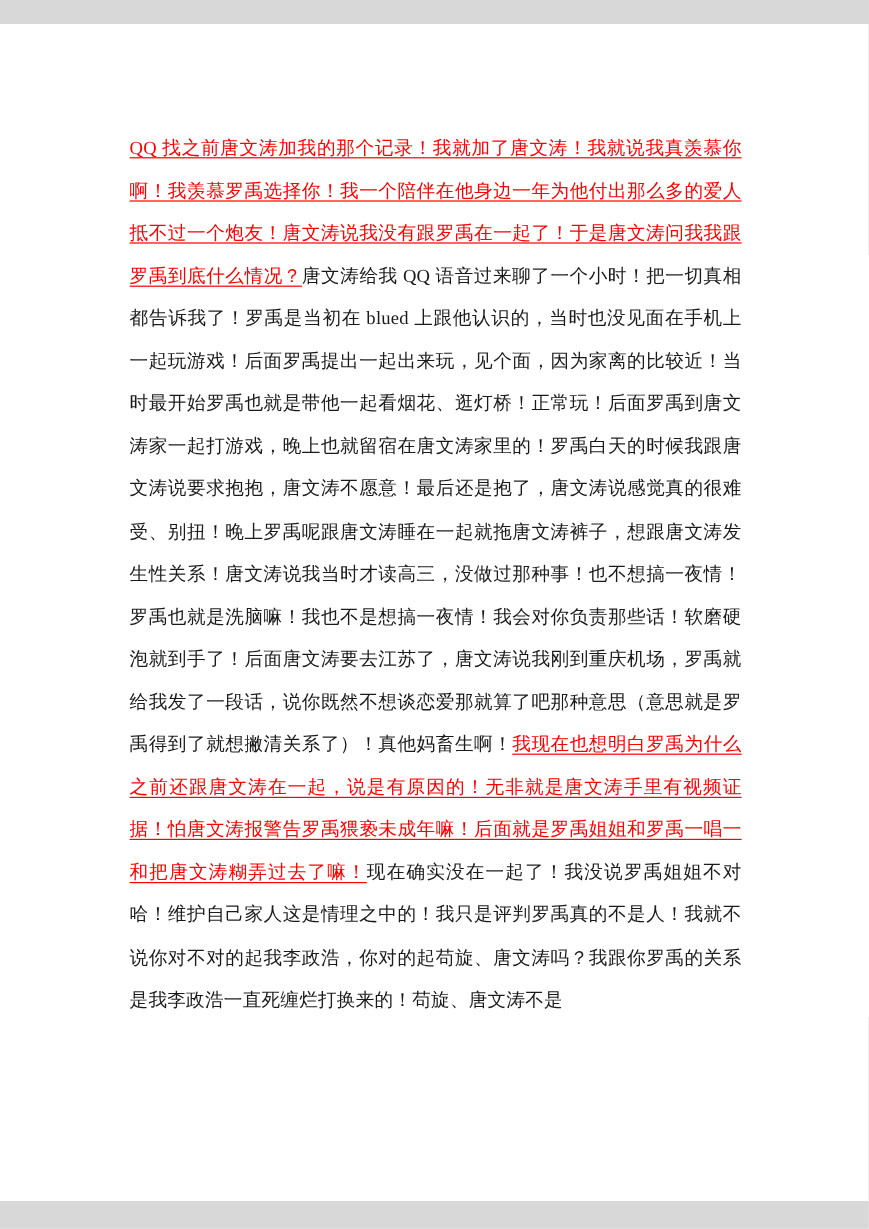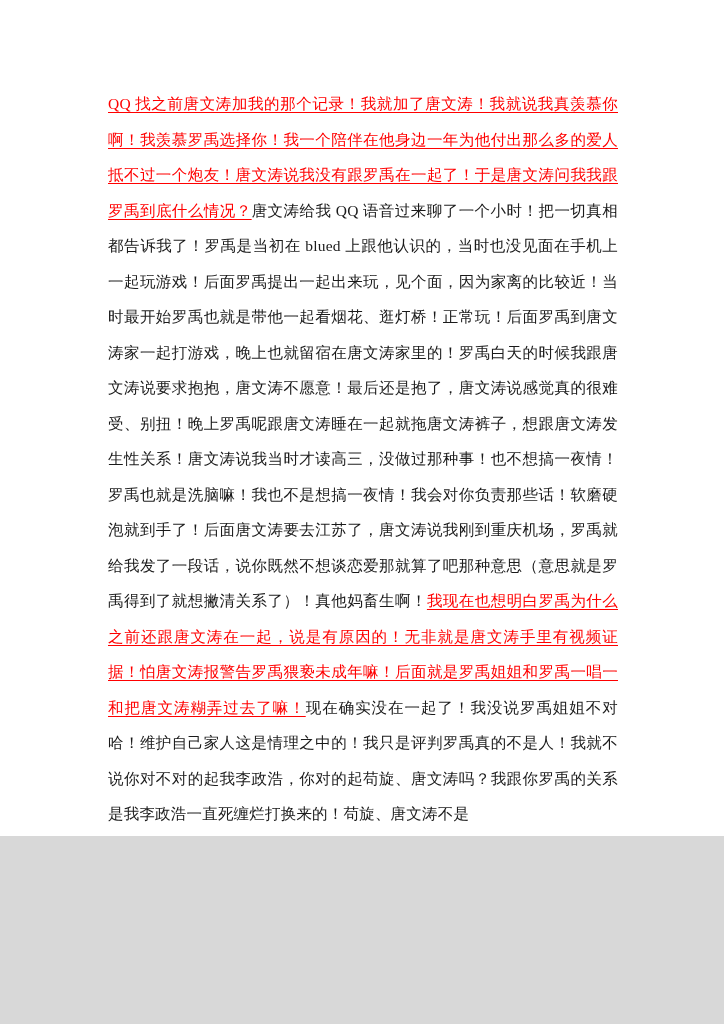--- a/index.html
+++ b/index.html
@@ -5,25 +5,26 @@
   html, body {
     margin: 0;
     padding: 0;
     background: #d8d8d8;
   }
   body {
     font-family: "Liberation Serif", "DejaVu Serif", serif;
   }
   .page {
     width: 724px;
-    height: 836px;
+    height: 981px;
     background: #ffffff;
     position: relative;
     overflow: hidden;
     box-sizing: border-box;
+    margin-top: 20px;
   }
   .doc-body {
     position: absolute;
     left: 108px;
     top: 86px;
     width: 510px;
     font-size: 15.5px;
     line-height: 35.5px;
     text-align: justify;
     text-justify: inter-character;

